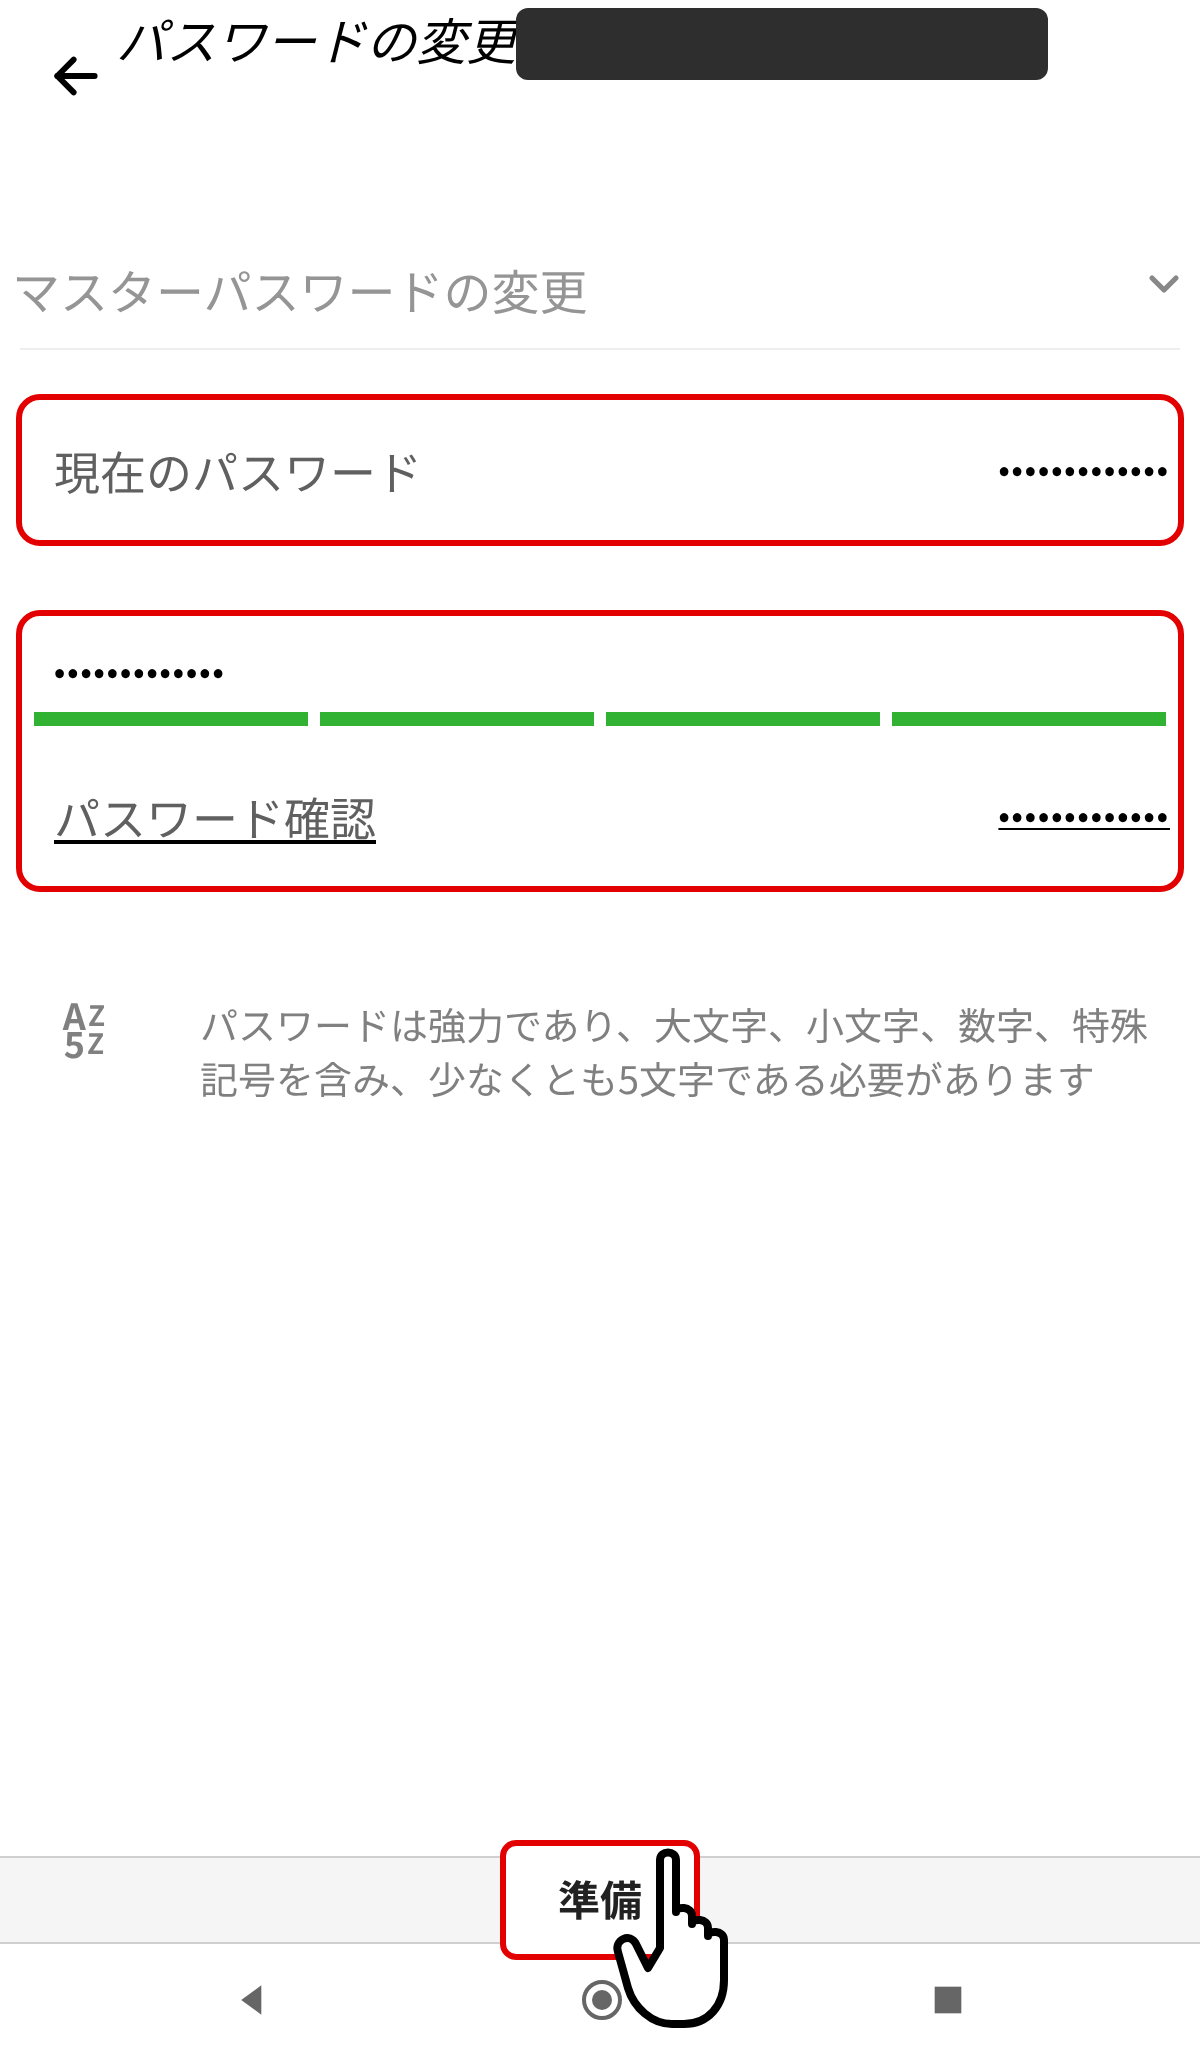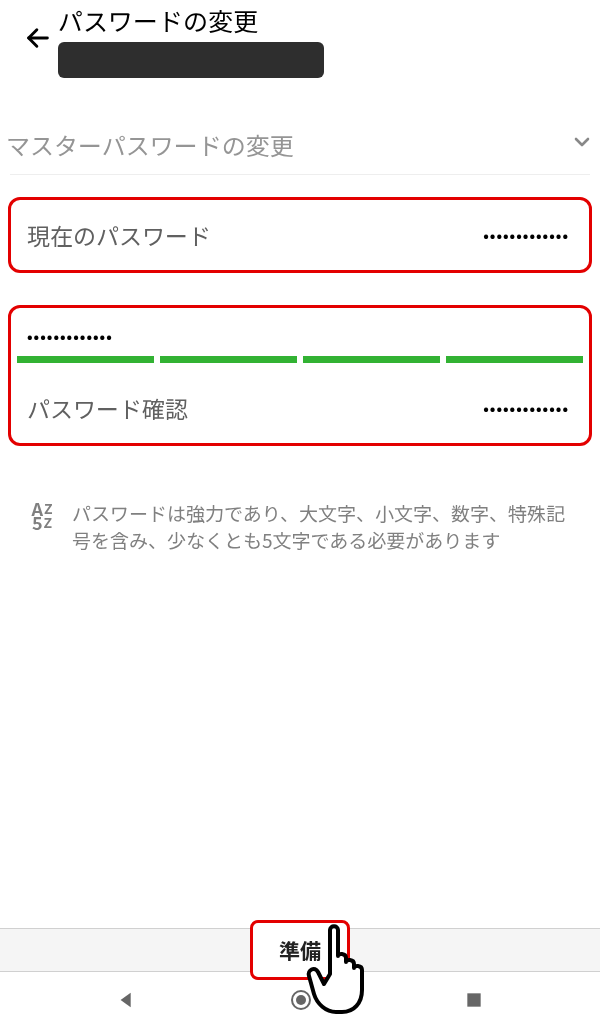--- a/index.html
+++ b/index.html
@@ -21,21 +21,22 @@
       width: 40px;
       height: 40px;
       display: flex;
       align-items: center;
       justify-content: center;
       margin-top: 18px;
       margin-left: 10px;
     }
     .title-stack {
       display: flex;
-      flex-direction: column;
+      flex-direction: row;
+      font-style: italic;
     }
     .page-title {
       font-size: 25px;
       font-weight: 400;
       color: #000;
       margin-top: 2px;
     }
     .redact-bar {
       width: 266px;
       height: 36px;
@@ -66,21 +67,21 @@
     .field-box {
       border: 3px solid #e30000;
       border-radius: 12px;
       margin: 22px 8px 0 8px;
       background: #fff;
     }
     .field-row {
       display: flex;
       align-items: center;
       justify-content: space-between;
-      padding: 18px 20px 18px 16px;
+      padding: 18px 4px 18px 16px;
     }
     .field-label {
       font-size: 23px;
       color: #606060;
       font-weight: 400;
     }
     .field-dots {
       font-size: 14px;
       letter-spacing: 1px;
       color: #000;
@@ -109,20 +110,21 @@
       color: #808080;
       font-weight: 700;
       font-size: 17px;
       line-height: 16px;
       text-align: center;
     }
     .hint-text {
       font-size: 19px;
       color: #808080;
       line-height: 1.4;
+      margin-left: 28px;
     }
     .bottom-bar {
       position: absolute;
       bottom: 60px;
       left: 0;
       right: 0;
       height: 44px;
       border-top: 1px solid #d0d0d0;
       border-bottom: 1px solid #d0d0d0;
       background: #f5f5f5;
@@ -199,21 +201,21 @@
 <div class="field-box" style="margin-top:32px;">
   <div class="field-row" style="padding-bottom:10px;">
     <span class="field-dots">•••••••••••••</span>
   </div>
   <div class="strength-row">
     <div class="strength-seg"></div>
     <div class="strength-seg"></div>
     <div class="strength-seg"></div>
     <div class="strength-seg"></div>
   </div>
-  <div class="field-row" style="padding-top:26px;">
+  <div class="field-row" style="padding-top:26px;text-decoration:underline;">
     <span class="field-label">パスワード確認</span>
     <span class="field-dots">•••••••••••••</span>
   </div>
 </div>
 
 <div class="hint-row">
   <div class="hint-icon">
     <div style="display:flex;justify-content:center;align-items:flex-end;gap:1px;">
         <span style="font-size:18px;">A</span>
         <span style="font-size:14px;">Z</span>

